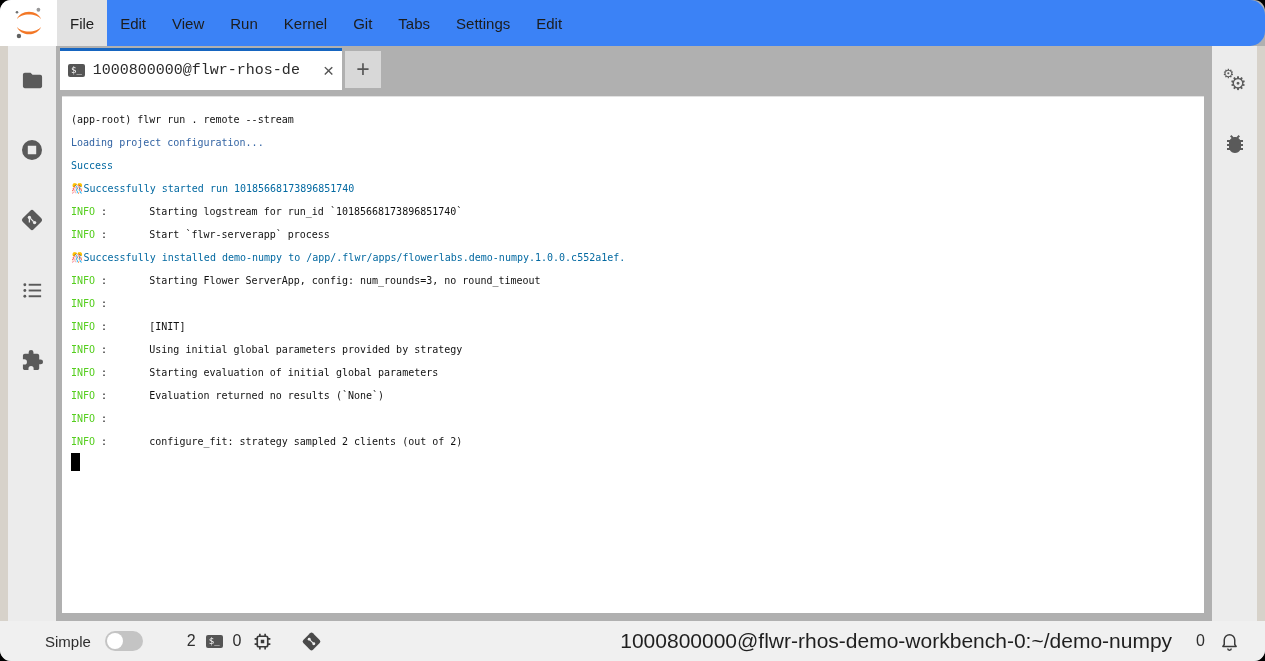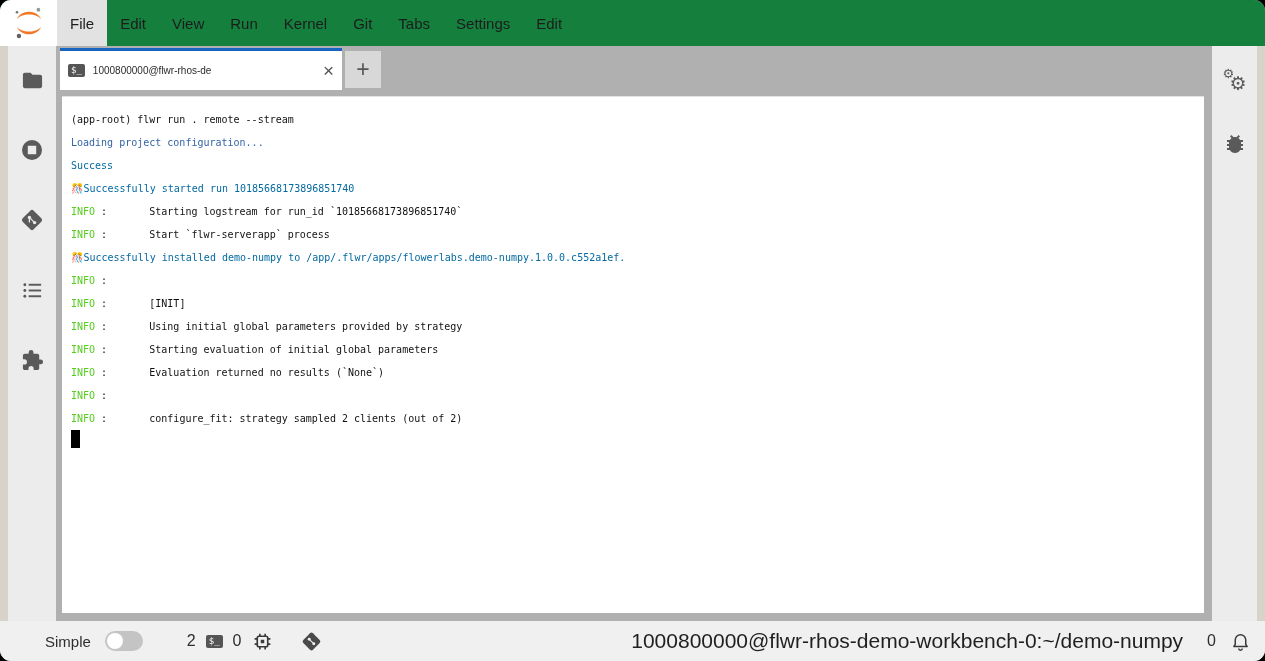--- a/index.html
+++ b/index.html
@@ -1,39 +1,39 @@
 <!DOCTYPE html>
 <html><head>
 <meta charset="utf-8">
 <style>
   html,body{margin:0;padding:0;background:#000;}
   .window{position:relative;width:1265px;height:661px;border-radius:11px;overflow:hidden;
           background:#b0b0b0;display:flex;flex-direction:column;font-family:"Liberation Sans",sans-serif;}
 
   
-  .menubar{flex:0 0 46px;background:#15803d;display:flex;align-items:stretch;}
+  .menubar{flex:0 0 46px;background:#3b82f6;display:flex;align-items:stretch;border-radius:15px;}
   .logo-box{width:57px;display:flex;align-items:center;justify-content:center;background:#fff;}
   .menu-items{display:flex;align-items:stretch;}
   .menu-item{padding:0 13px;display:flex;align-items:center;font-size:15px;color:#1c1c1c;cursor:default;}
   .menu-item.active{background:#e2e2e2;}
 
   
   .mid{flex:1;display:flex;min-height:0;}
   .edge{flex:0 0 8px;background:#d7d2ca;}
   .sidebar-left{flex:0 0 48px;background:#ececec;display:flex;flex-direction:column;align-items:center;
                 padding-top:22px;gap:46px;}
   .side-icon{width:24px;height:24px;display:flex;align-items:center;justify-content:center;}
 
   .main{flex:1;display:flex;flex-direction:column;background:#b0b0b0;min-width:0;}
   .tabbar{flex:0 0 44px;display:flex;align-items:flex-end;padding-left:4px;}
   .tab{width:282px;height:42px;background:#fff;border-top:3px solid #1665c0;display:flex;align-items:center;
        padding:0 8px;gap:8px;box-sizing:border-box;}
   .term-badge{background:#555;color:#fff;font-family:"DejaVu Sans Mono",monospace;font-size:9px;
               padding:2px 3px;border-radius:2px;line-height:1;}
-  .tab-title{font-size:10px;color:#2b2b2b;flex:1;overflow:hidden;white-space:nowrap;}
+  .tab-title{font-size:15px;color:#2b2b2b;flex:1;overflow:hidden;white-space:nowrap;font-family:Liberation Mono, monospace;}
   .tab-close{font-size:19px;color:#555;line-height:1;}
   .newtab{width:36px;height:37px;margin-left:3px;margin-bottom:2px;background:#d8d8d8;display:flex;
           align-items:center;justify-content:center;font-size:23px;font-weight:300;color:#555;}
 
   .term-wrap{flex:1;margin:6px 8px 8px 6px;background:#fff;border-top:1px solid #e2e2e2;
              padding:11px 9px;overflow:hidden;}
   .t-line{font-family:"DejaVu Sans Mono","Liberation Mono",monospace;font-size:10px;line-height:23px;
           white-space:pre;color:#111;}
   .seg-fg{color:#111;}
   .seg-blue{color:#3465a4;}
@@ -42,21 +42,21 @@
   .cursor{display:inline-block;width:9px;height:18px;background:#000;vertical-align:text-bottom;}
 
   .sidebar-right{flex:0 0 45px;background:#ececec;display:flex;flex-direction:column;align-items:center;
                  padding-top:24px;gap:38px;}
   .gears{color:#5a5a5a;position:relative;width:26px;height:26px;}
   .gear-small{position:absolute;left:0;top:-3px;font-size:13px;font-family:"DejaVu Sans",sans-serif;}
   .gear-big{position:absolute;left:7px;top:3px;font-size:19px;font-family:"DejaVu Sans",sans-serif;}
 
   
   .statusbar{flex:0 0 40px;background:#f0f0f0;display:flex;align-items:center;
-             padding:0 14px 0 45px;font-size:15px;color:#2e2e2e;}
+             padding:0 25px 0 45px;font-size:15px;color:#2e2e2e;}
   .toggle{width:38px;height:20px;border-radius:10px;background:#c4c4c4;position:relative;margin-left:14px;}
   .toggle .knob{width:16px;height:16px;border-radius:50%;background:#fff;position:absolute;left:2px;top:2px;}
   .sb-group{display:flex;align-items:center;}
   .sb-num{font-size:16px;}
   .spacer{flex:1;}
   .host{font-size:21px;color:#1f1f1f;}
 </style>
 </head>
 <body>
 
@@ -141,20 +141,21 @@
 
       <div class="term-wrap">
         <div>
             <div class="t-line"><span class="seg-fg">(app-root) flwr run . remote --stream</span></div>
             <div class="t-line"><span class="seg-blue">Loading project configuration...</span></div>
             <div class="t-line"><span class="seg-green">Success</span></div>
             <div class="t-line"><span class="seg-fg">🎊</span><span class="seg-green">Successfully started run 10185668173896851740</span></div>
             <div class="t-line"><span class="seg-lime">INFO </span><span class="seg-fg">:       Starting logstream for run_id `10185668173896851740`</span></div>
             <div class="t-line"><span class="seg-lime">INFO </span><span class="seg-fg">:       Start `flwr-serverapp` process</span></div>
             <div class="t-line"><span class="seg-fg">🎊</span><span class="seg-green">Successfully installed demo-numpy to /app/.flwr/apps/flowerlabs.demo-numpy.1.0.0.c552a1ef.</span></div>
+            <div class="t-line"><span class="seg-lime">INFO </span><span class="seg-fg">:       Starting Flower ServerApp, config: num_rounds=3, no round_timeout</span></div>
             <div class="t-line"><span class="seg-lime">INFO </span><span class="seg-fg">:</span></div>
             <div class="t-line"><span class="seg-lime">INFO </span><span class="seg-fg">:       [INIT]</span></div>
             <div class="t-line"><span class="seg-lime">INFO </span><span class="seg-fg">:       Using initial global parameters provided by strategy</span></div>
             <div class="t-line"><span class="seg-lime">INFO </span><span class="seg-fg">:       Starting evaluation of initial global parameters</span></div>
             <div class="t-line"><span class="seg-lime">INFO </span><span class="seg-fg">:       Evaluation returned no results (`None`)</span></div>
             <div class="t-line"><span class="seg-lime">INFO </span><span class="seg-fg">:</span></div>
             <div class="t-line"><span class="seg-lime">INFO </span><span class="seg-fg">:       configure_fit: strategy sampled 2 clients (out of 2)</span></div>
             <div class="t-line"><span class="cursor"></span></div>
           </div>
       </div>

